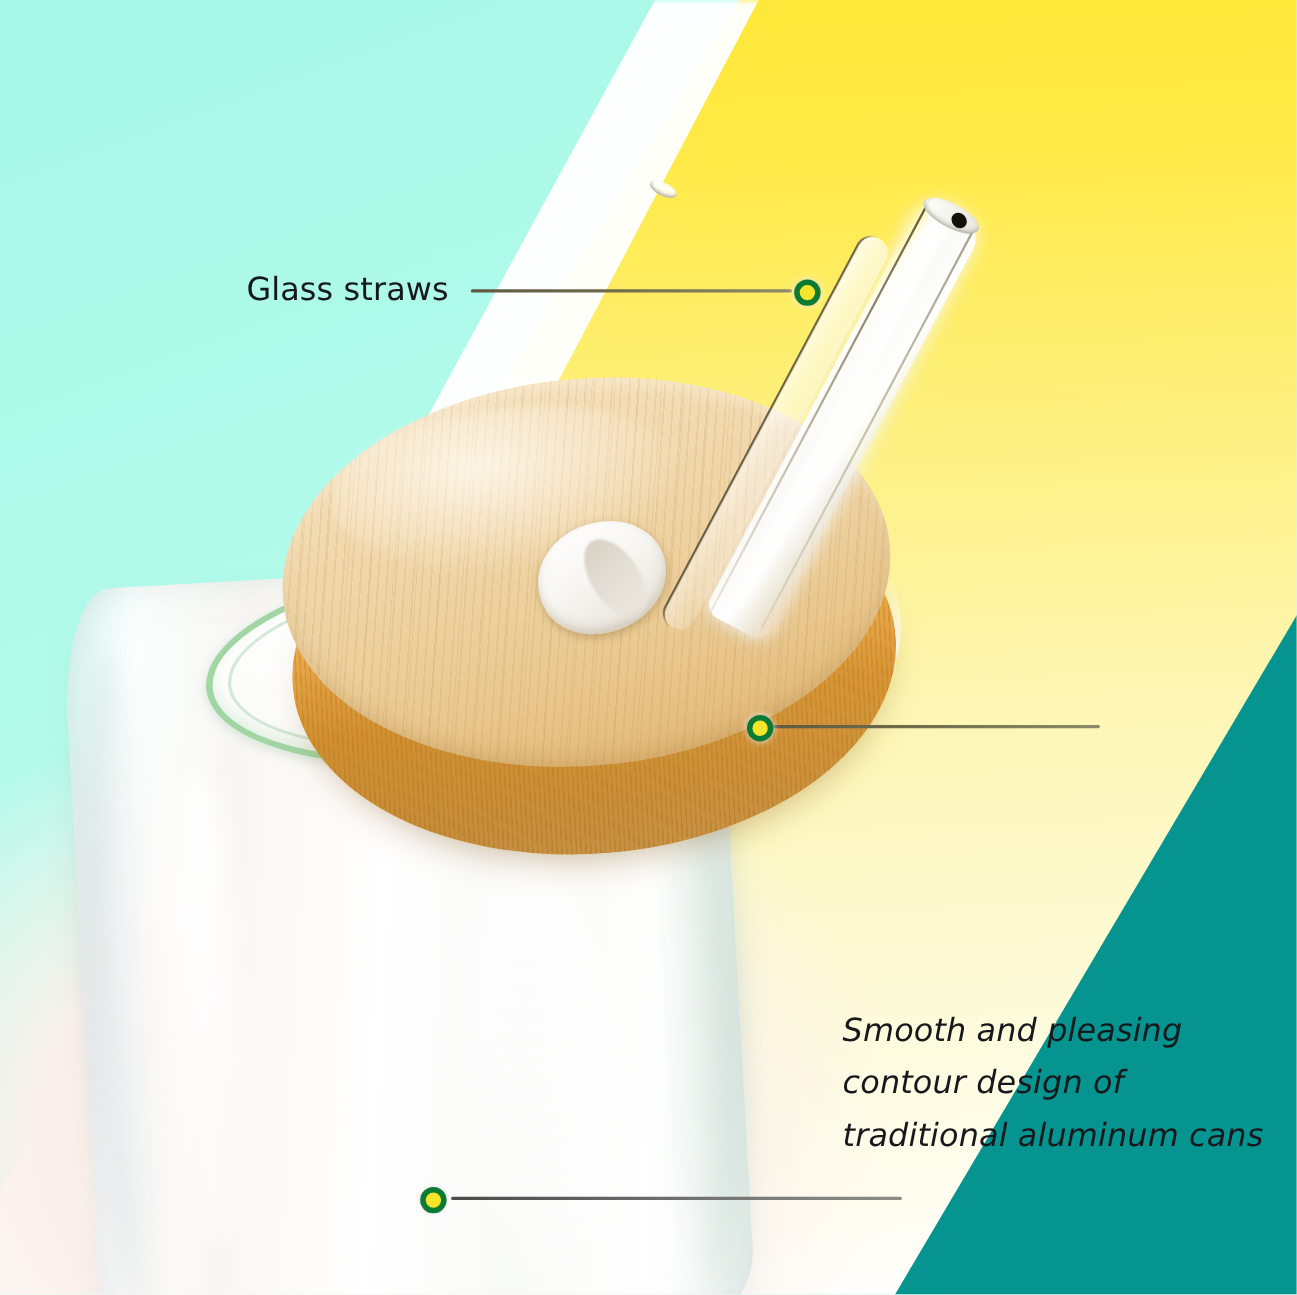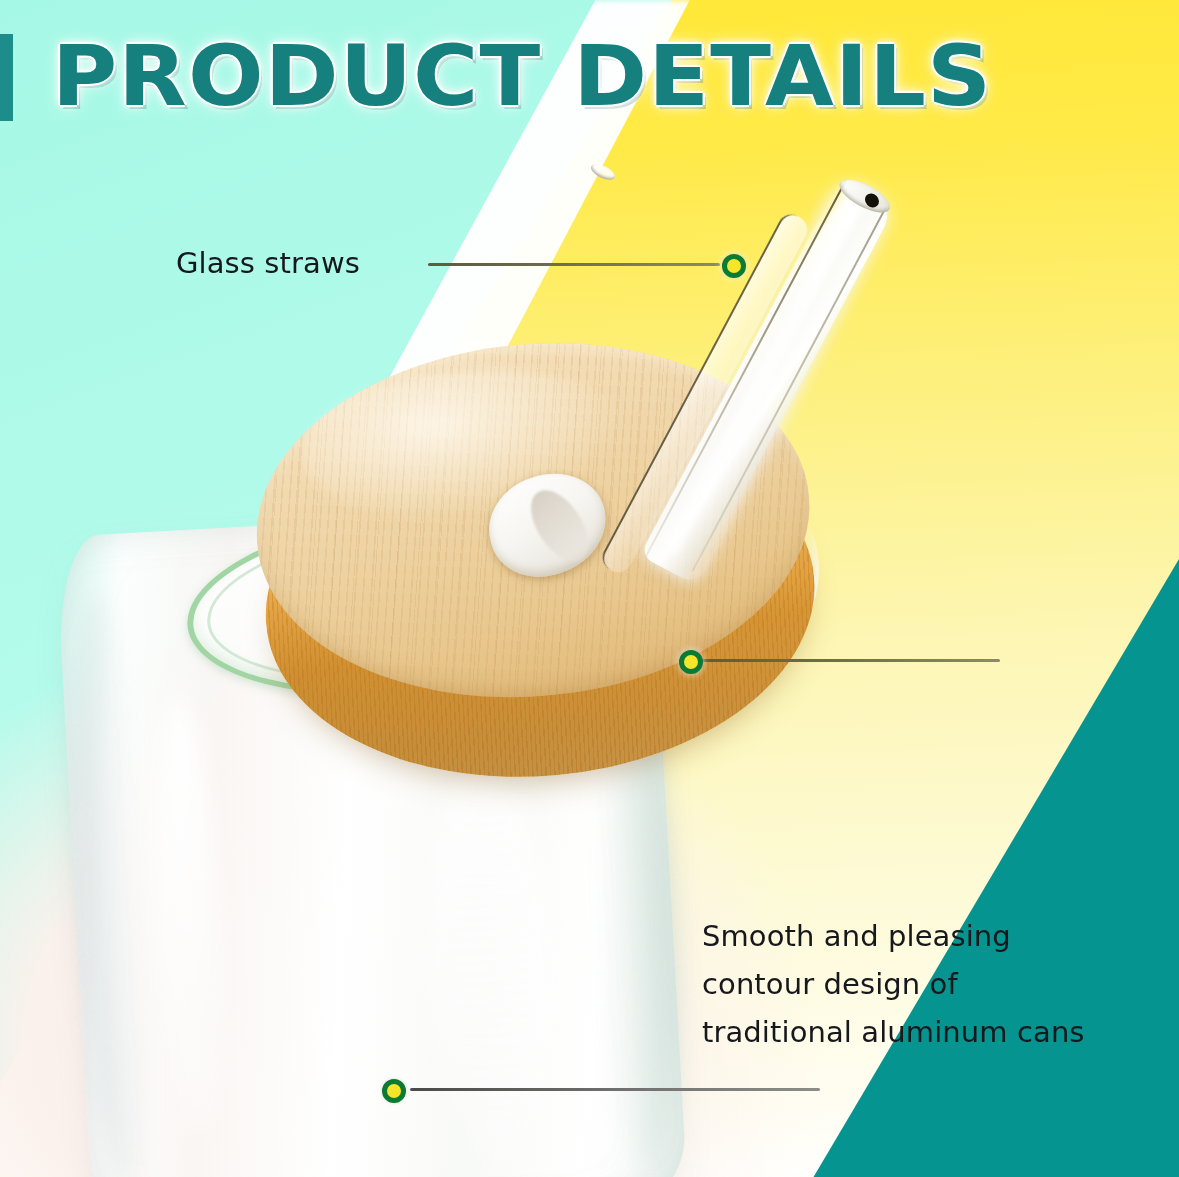--- a/index.html
+++ b/index.html
@@ -334,24 +334,25 @@
   }
 
   .callout-text {
     position:absolute;
     font-family:"DejaVu Sans", sans-serif;
     color:#16181c;
     font-size:29px;
     line-height:48px;
     letter-spacing:.1px;
     white-space:pre-line;
+    margin-left:48px;
   }
   #co-label-0 { left:176px; top:243px; font-size:29px; line-height:40px; }
   #co-label-1 { left:816px; top:463px; }
-  #co-label-2 { left:702px; top:912px; }
+  #co-label-2 { left:718px; top:912px;font-style:italic; }
 
   
   #co-line-0 { left:428px; top:263px; width:292px; }
   #co-dot-0  { left:722px; top:254px; }
 
   
   #co-line-1 { left:700px; top:659px; width:300px; }
   #co-dot-1  { left:679px; top:650px; }
 
   
@@ -397,24 +398,20 @@
       <div class="straw-sheen"></div>
       <div class="straw-edge-l"></div>
       <div class="straw-edge-r"></div>
       <div class="straw-tip"></div>
       <div class="straw-bore"></div>
     </div>
   </div>
 
   <div class="bg-layer bg-teal"></div>
 
-  <div class="header">
-    <div class="title-bar"></div>
-    <div class="page-title">PRODUCT DETAILS</div>
-  </div>
 
   <div class="callout-line" id="co-line-0"></div>
   <div class="callout-dot" id="co-dot-0"></div>
   <div class="callout-text" id="co-label-0">Glass straws</div>
 
   <div class="callout-line" id="co-line-1"></div>
   <div class="callout-dot" id="co-dot-1"></div>
 
   <div class="callout-line dark" id="co-line-2"></div>
   <div class="callout-dot" id="co-dot-2"></div>

